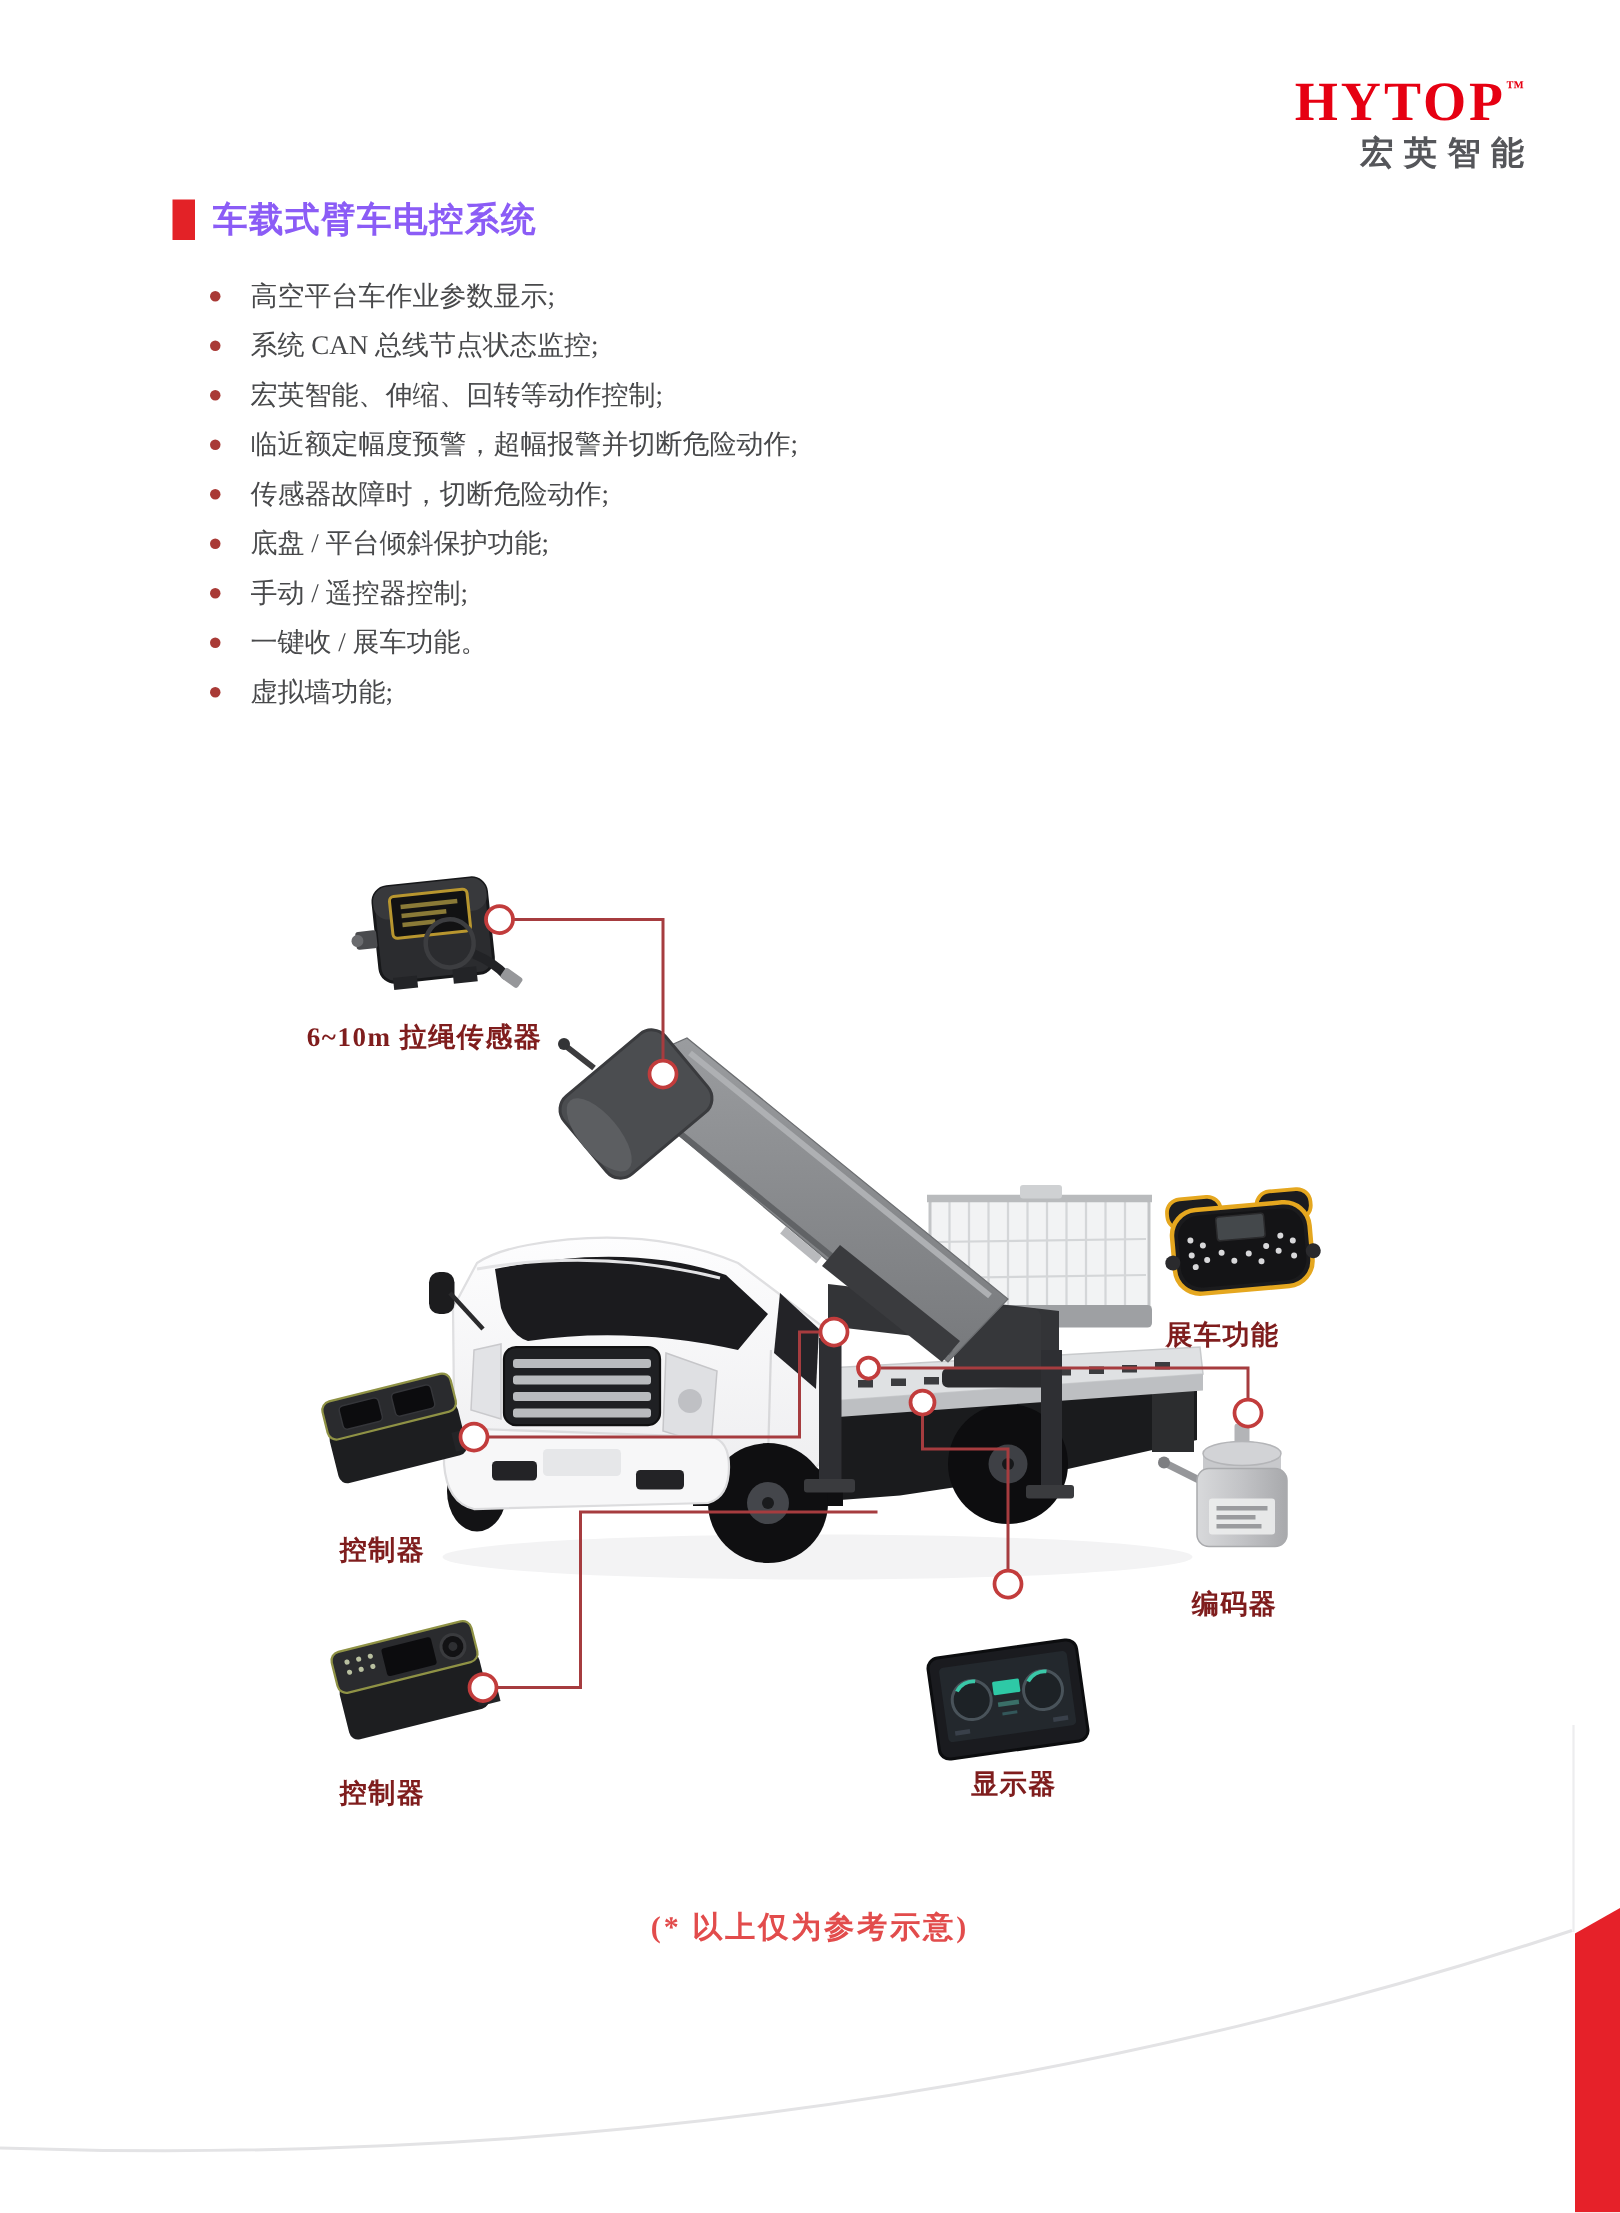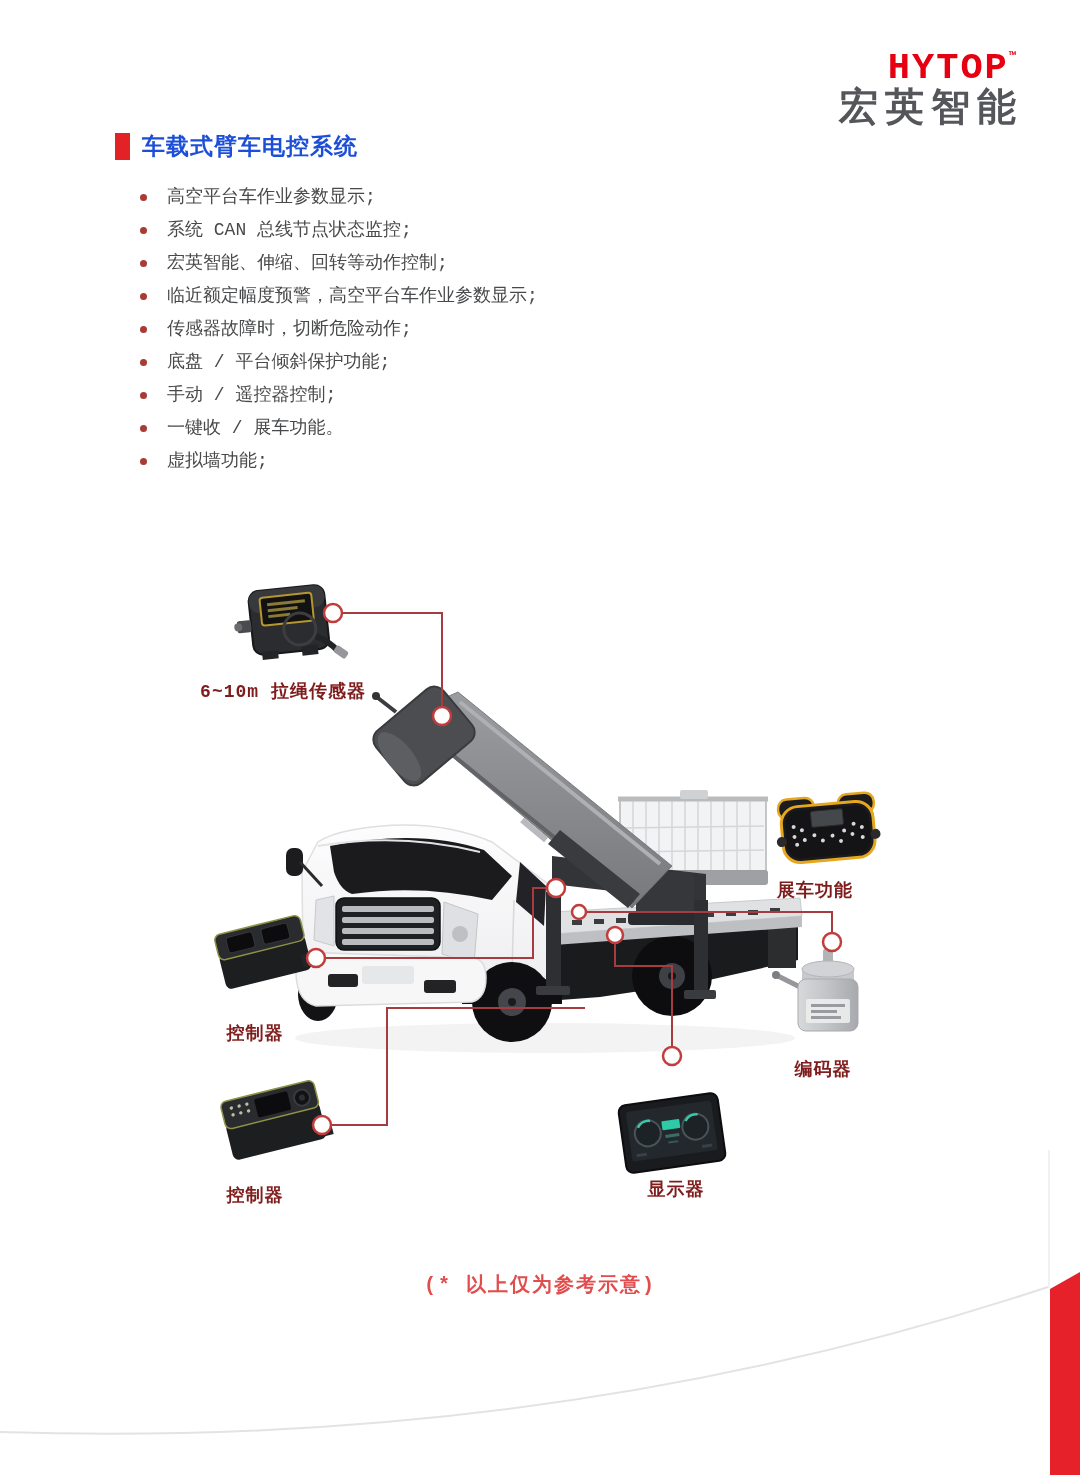--- a/index.html
+++ b/index.html
@@ -1,31 +1,31 @@
 <!DOCTYPE html>
 <html><head>
 <meta charset="utf-8">
 <style>
   html,body { margin:0; padding:0; background:#ffffff; }
   .page {
     position:relative; width:1080px; height:1475px; background:#ffffff;
-    overflow:hidden; font-family:Liberation Mono, monospace;
+    overflow:hidden; font-family:Liberation Serif, serif;
   }
   svg.layer { position:absolute; left:0; top:0; width:1080px; height:1475px; }
 
   
   .logo { position:absolute; top:50px; right:64px; text-align:right; }
   .logo-main { font-size:37px; font-weight:800; color:#e60012; letter-spacing:2px; line-height:1; }
   .logo-tm { font-size:12px; font-weight:700; vertical-align:18px; letter-spacing:0; }
-  .logo-sub { margin-top:4px; font-size:39px; font-weight:700; color:#55565a; letter-spacing:7px; margin-right:-7px; line-height:1; }
+  .logo-sub { margin-top:4px; font-size:22px; font-weight:700; color:#55565a; letter-spacing:7px; margin-right:-7px; line-height:1; }
 
   
   .title-row { position:absolute; left:115px; top:131px; display:flex; align-items:center; gap:12px; }
   .title-marker { width:15px; height:27px; background:#e32227; }
-  .title-text { font-size:23px; font-weight:700; color:#1d4ed8; letter-spacing:1px; }
+  .title-text { font-size:23px; font-weight:700; color:#8b5cf6; letter-spacing:1px; }
 
   
   .features { position:absolute; left:140px; top:188px; margin:0; padding:0; list-style:none; }
   .features li {
     position:relative; padding-left:27px; margin-bottom:14px;
     font-size:18px; color:#48494b; line-height:19px;
   }
   .features li::before {
     content:""; position:absolute; left:0; top:6px; width:7px; height:7px;
     border-radius:50%; background:#a93a36;
@@ -305,21 +305,21 @@
 
   <div class="title-row">
     <div class="title-marker"></div>
     <div class="title-text">车载式臂车电控系统</div>
   </div>
 
   <ul class="features">
     <li>高空平台车作业参数显示;</li>
     <li>系统 CAN 总线节点状态监控;</li>
     <li>宏英智能、伸缩、回转等动作控制;</li>
-    <li>临近额定幅度预警，高空平台车作业参数显示;</li>
+    <li>临近额定幅度预警，超幅报警并切断危险动作;</li>
     <li>传感器故障时，切断危险动作;</li>
     <li>底盘 / 平台倾斜保护功能;</li>
     <li>手动 / 遥控器控制;</li>
     <li>一键收 / 展车功能。</li>
     <li>虚拟墙功能;</li>
   </ul>
 
   <div class="dlabel lbl-rope">6~10m 拉绳传感器</div>
   <div class="dlabel lbl-remote">展车功能</div>
   <div class="dlabel lbl-ctrl-top">控制器</div>

